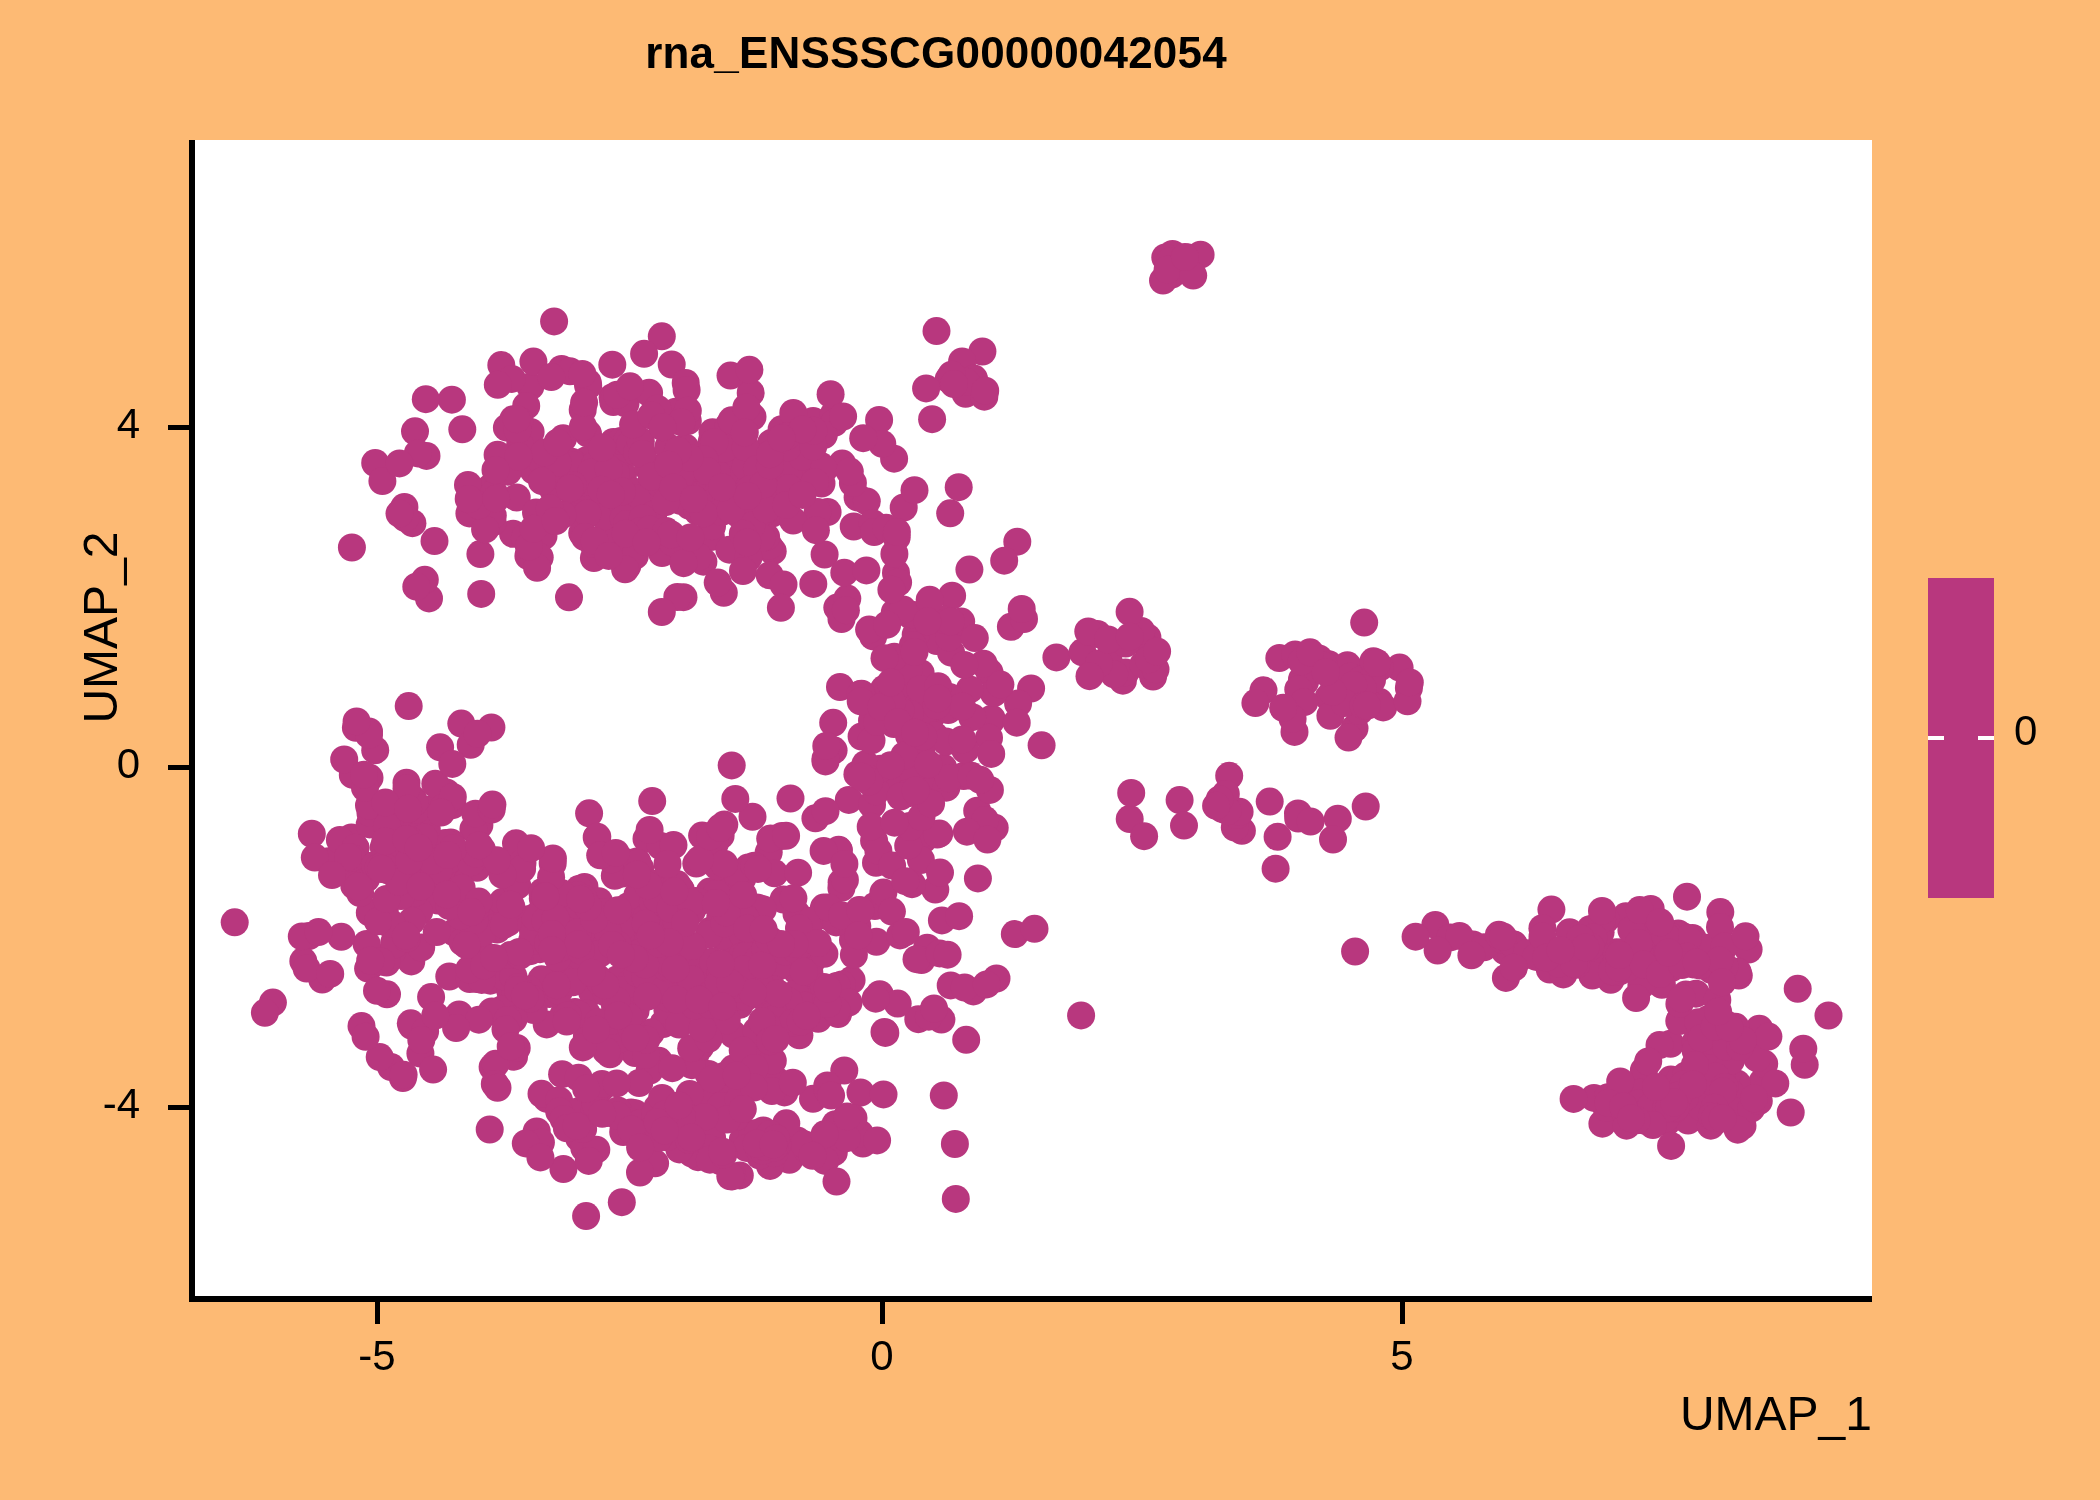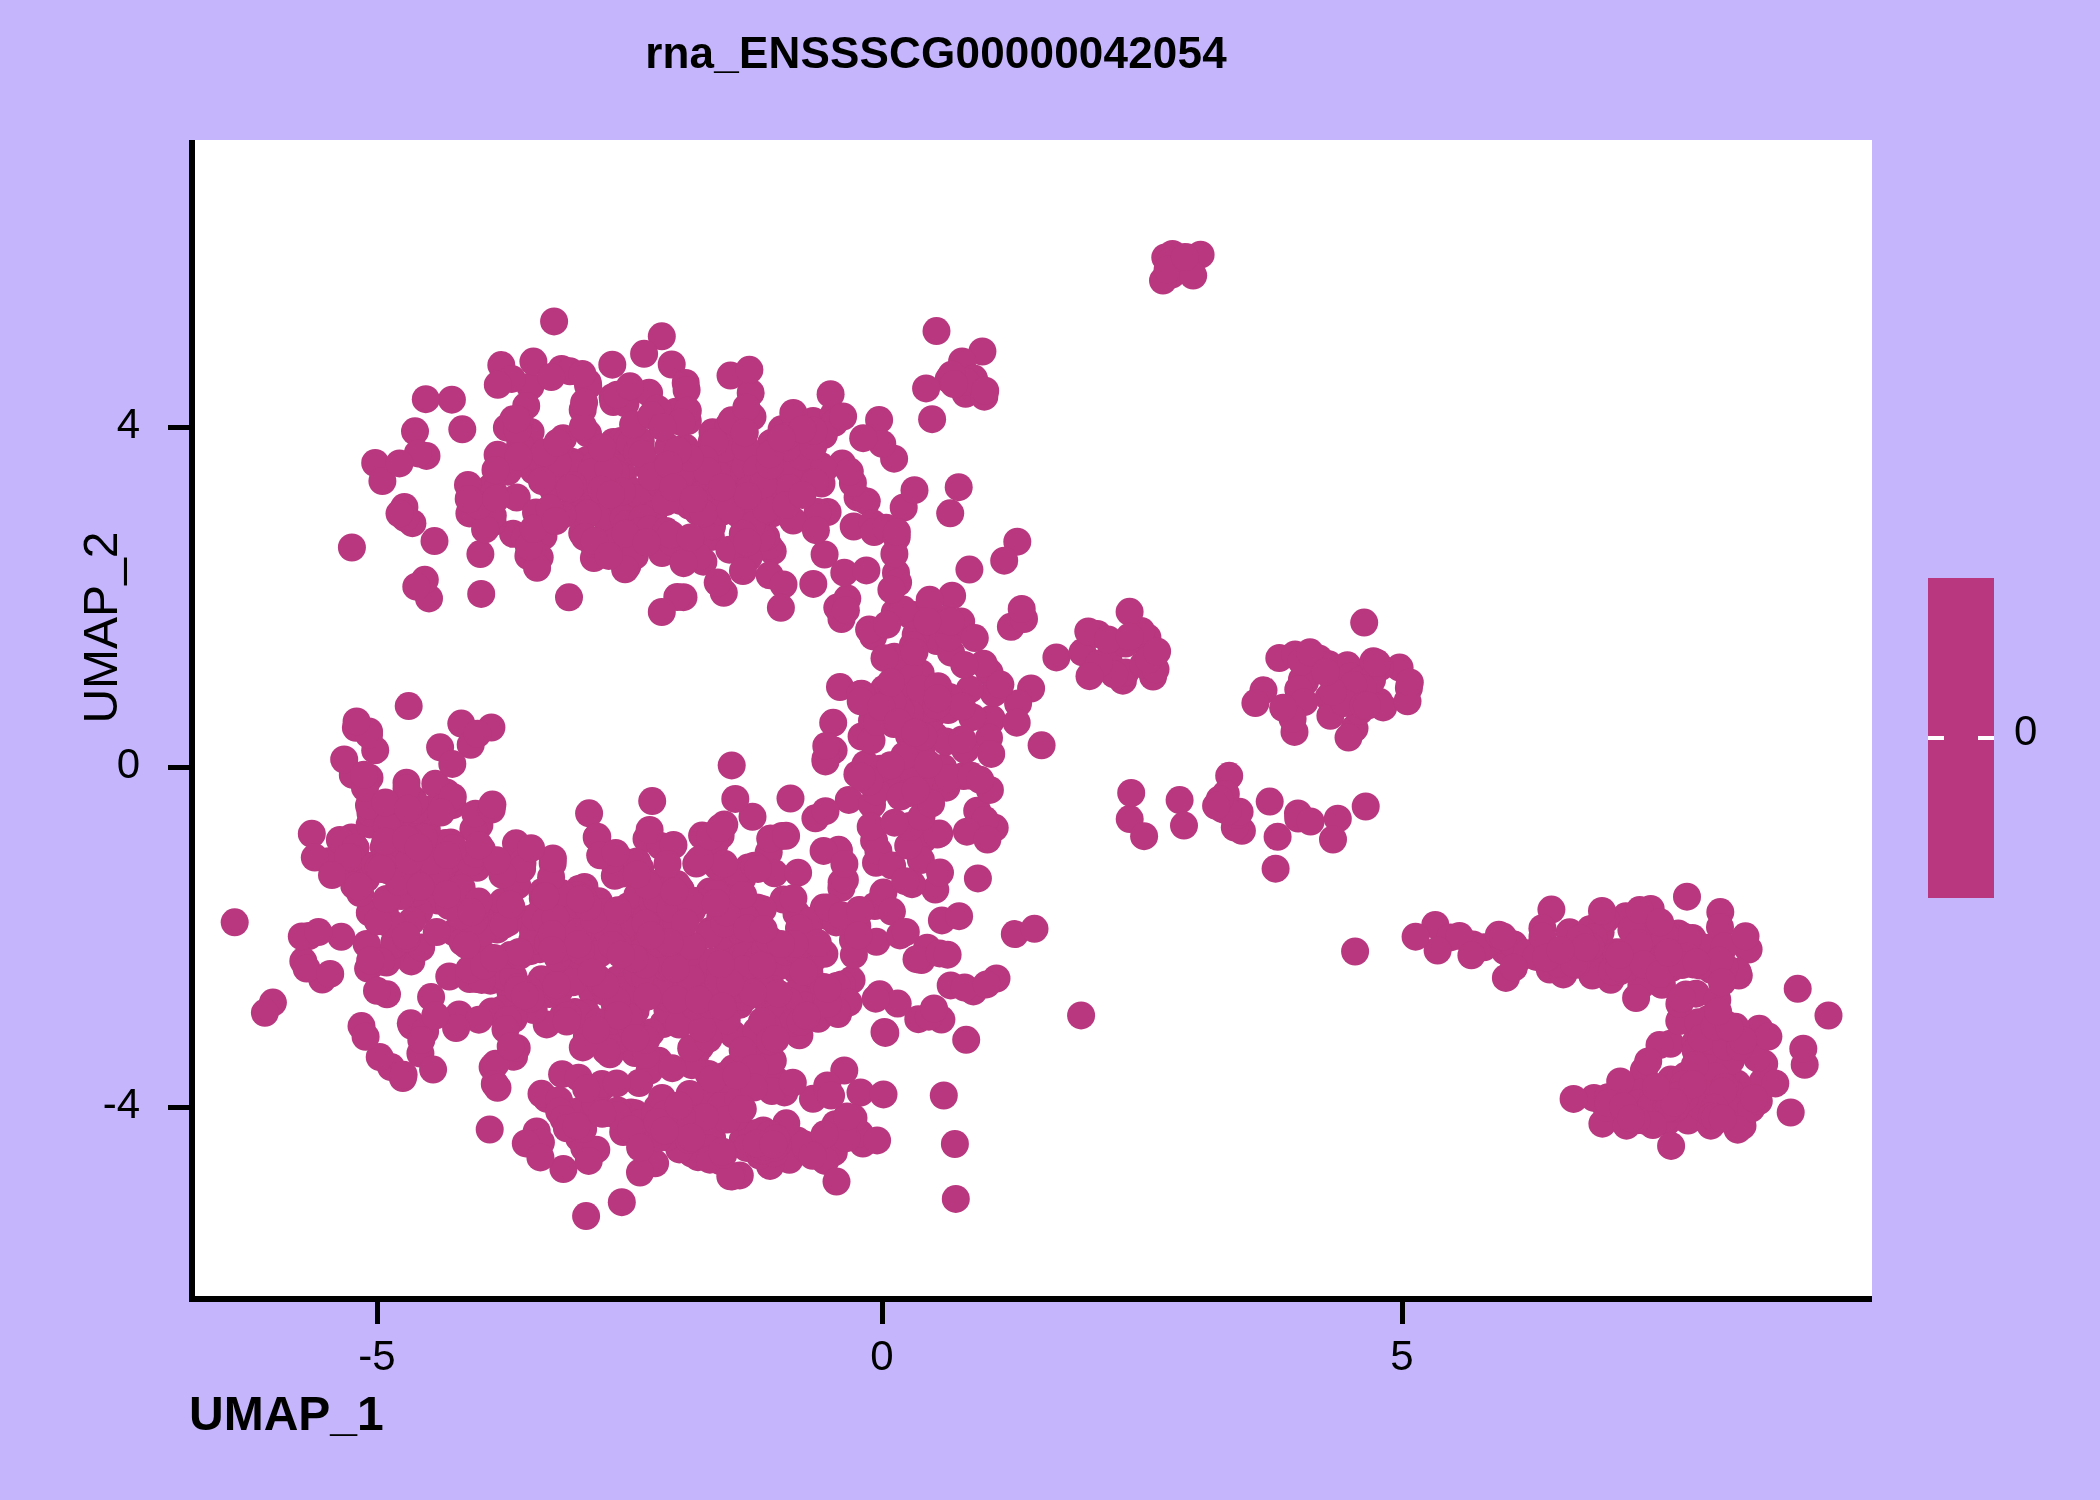--- a/index.html
+++ b/index.html
@@ -1,18 +1,18 @@
 <!DOCTYPE html>
 <html><head>
 <meta charset="utf-8">
 <style>
   html,body{margin:0;padding:0;background:#ffffff;}
   body{width:2100px;height:1500px;overflow:hidden;
        font-family:"Liberation Sans","DejaVu Sans",sans-serif;color:#000;}
-  #root{position:relative;width:2100px;height:1500px;background:#c4b5fd;}
+  #root{position:relative;width:2100px;height:1500px;background:#fdba74;}
 
   #plot-title{
     position:absolute;left:0;top:28px;width:1872px;text-align:center;
     font-size:44px;font-weight:bold;letter-spacing:0.2px;color:#000;
   }
 
   
   #panel{position:absolute;left:193px;top:140px;width:1679px;height:1160px;background:#fff;}
   #scatter-svg{position:absolute;left:0;top:0;width:1679px;height:1160px;display:block;}
 
@@ -26,22 +26,22 @@
   .y-tick-label{position:absolute;right:0;width:120px;text-align:right;
     font-size:42px;color:#000;line-height:1;}
   .x-tick-label{position:absolute;width:160px;text-align:center;
     font-size:42px;color:#000;line-height:1;}
 
   #y-axis-title{
     position:absolute;left:-110px;top:600px;width:420px;text-align:center;
     font-size:48px;color:#000;transform:rotate(-90deg);transform-origin:center center;
   }
   #x-axis-title{
-    position:absolute;left:189px;top:1386px;width:1683px;text-align:left;
-    font-size:48px;color:#000;font-weight:bold;
+    position:absolute;left:189px;top:1386px;width:1683px;text-align:right;
+    font-size:48px;color:#000;
   }
 
   
   #legend{position:absolute;left:1928px;top:578px;}
   #colorbar{position:relative;width:66px;height:320px;}
   #colorbar-fill{position:absolute;inset:0;}
   .cb-tick{position:absolute;height:4px;width:16px;background:#ffffff;}
   .cb-tick.left{left:0;}
   .cb-tick.right{right:0;}
   #legend-label{

